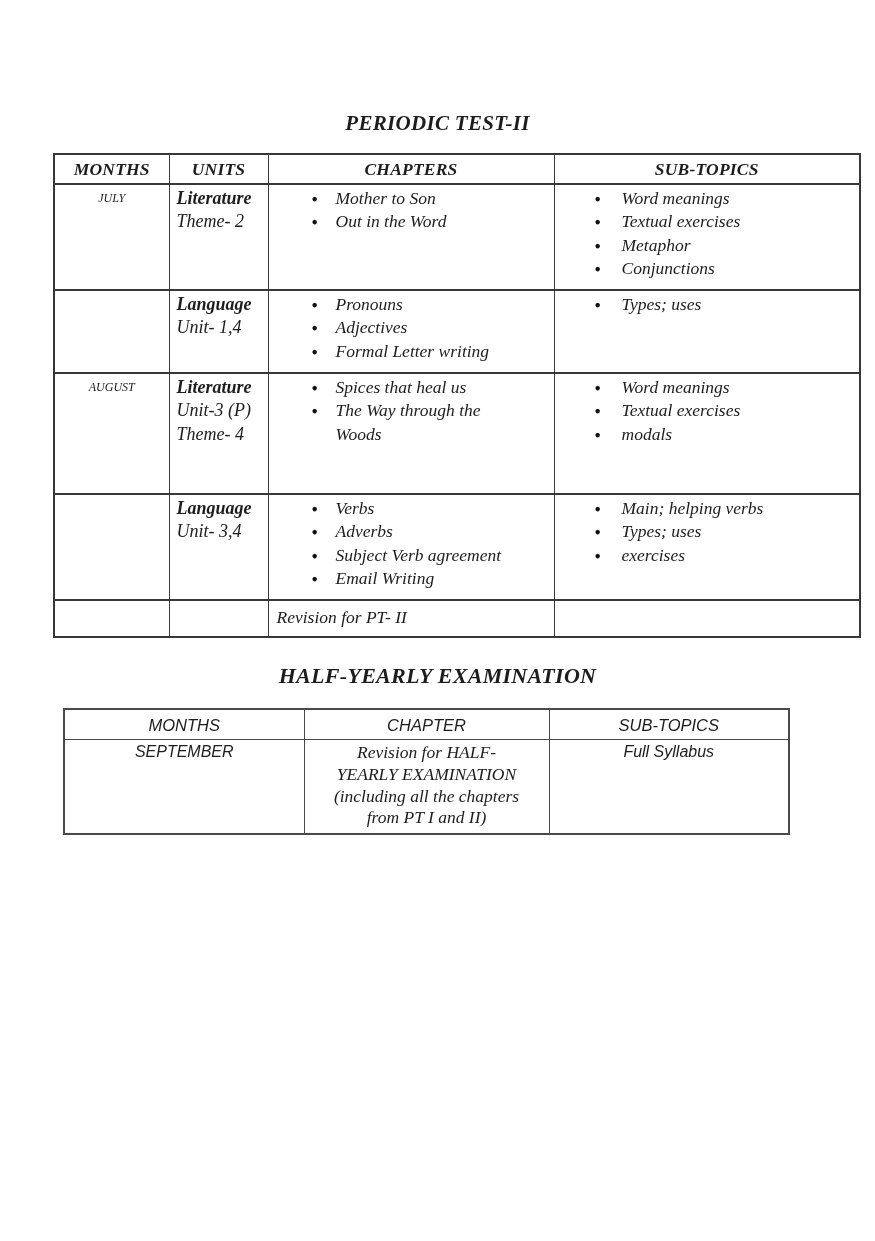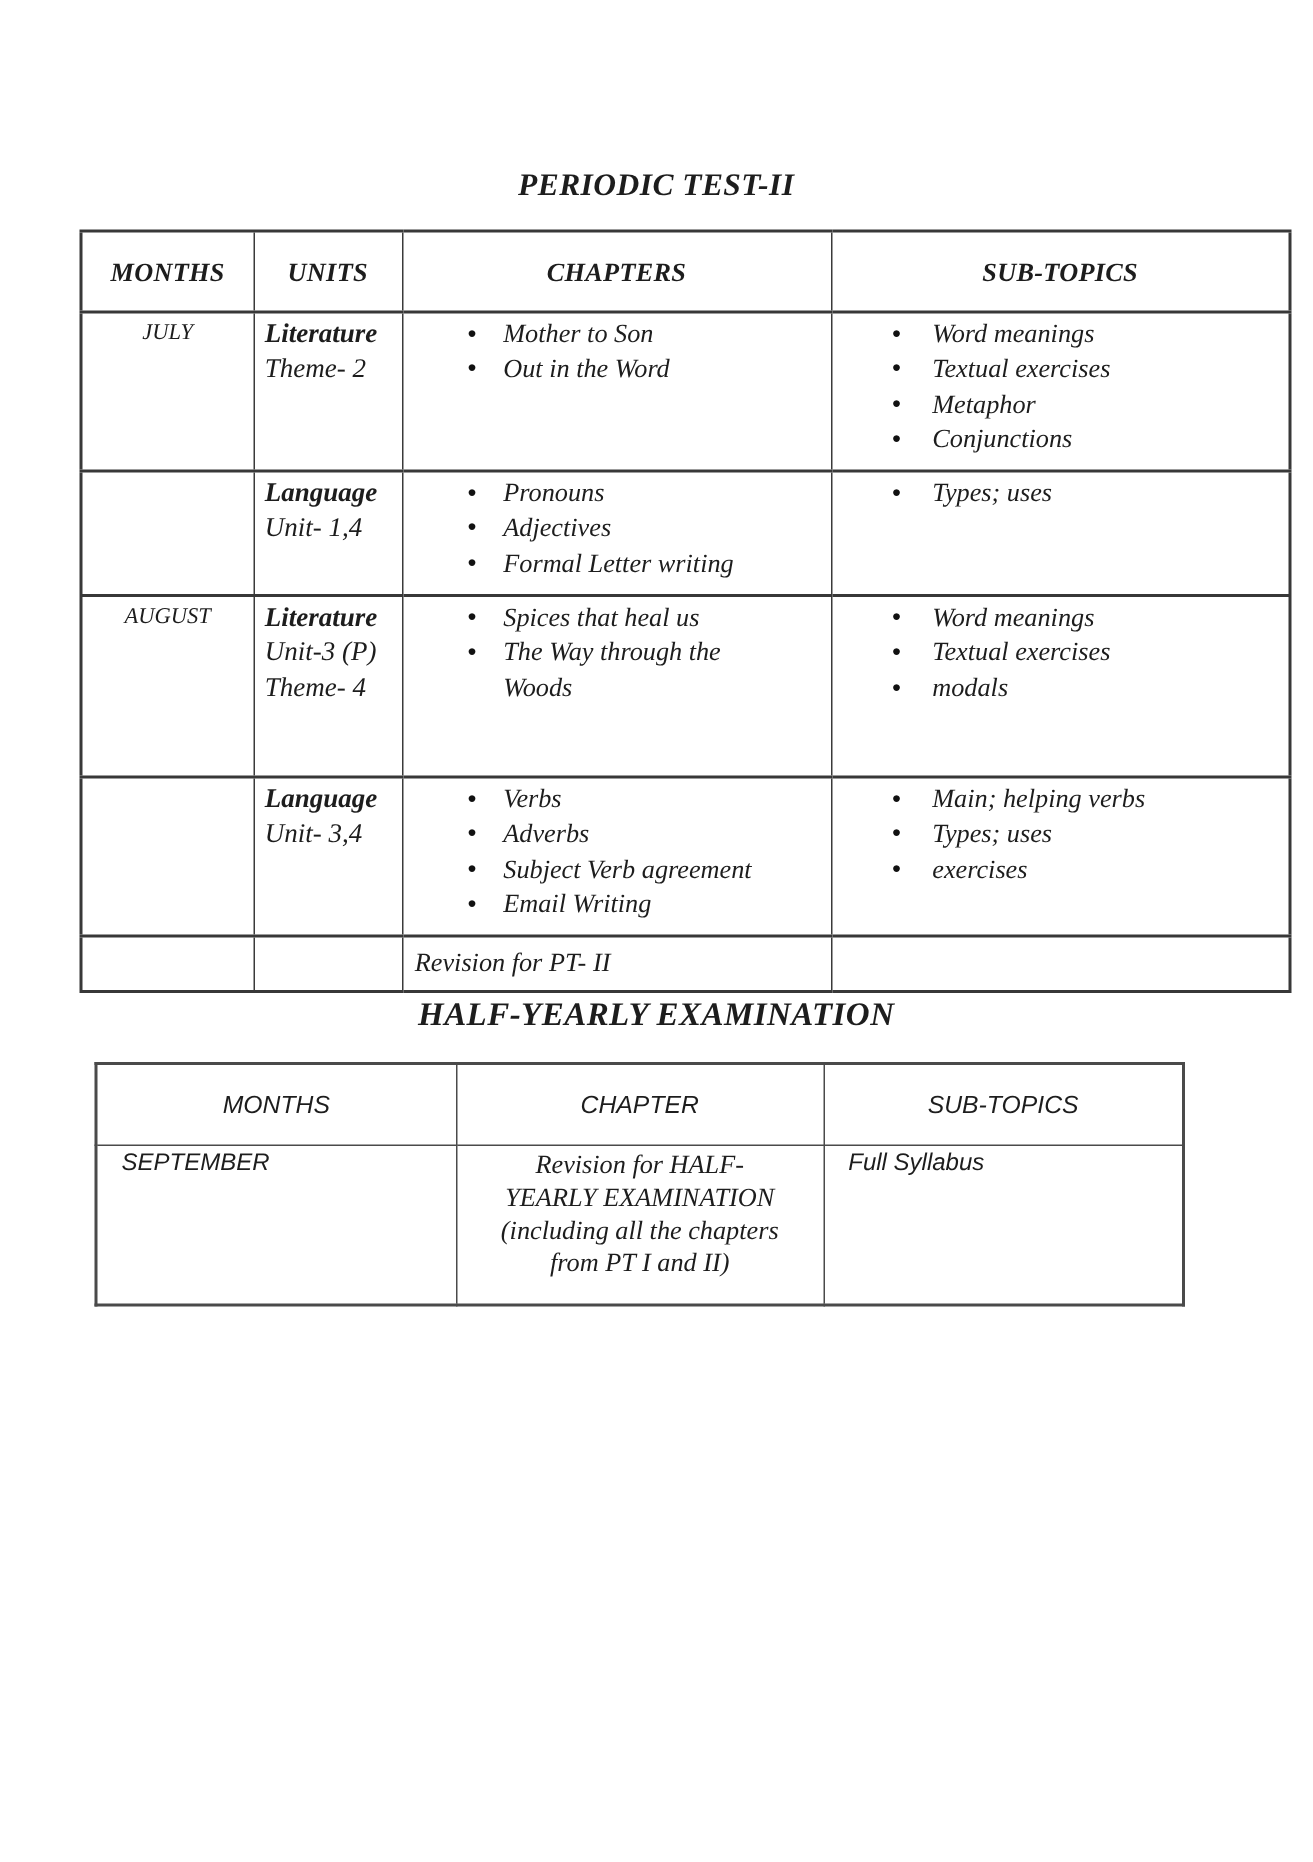--- a/index.html
+++ b/index.html
@@ -17,59 +17,59 @@
     position:absolute;left:0;width:100%;
     text-align:center;font-weight:bold;
     font-family:"Liberation Serif",serif;
     letter-spacing:.3px;
     margin:0;
   }
   .title-pt{top:111px;font-size:21px;line-height:25px;}
   .title-hy{top:662px;font-size:22px;line-height:27px;}
 
   table{border-collapse:collapse;table-layout:fixed;background:#fff;}
-  td,th{vertical-align:top;padding:16px;overflow:hidden;}
+  td,th{vertical-align:top;padding:4px;overflow:hidden;}
 
   
   .pt-table{position:absolute;top:153px;left:53px;width:806px;border:2px solid #383838;}
   .pt-table th,.pt-table td{
     border-left:1px solid #3a3a3a;border-right:1px solid #3a3a3a;
     border-top:2px solid #383838;border-bottom:2px solid #383838;
   }
   .pt-table thead th{
     font-size:17.5px;font-weight:bold;text-align:center;
     height:20px;vertical-align:middle;line-height:19px;letter-spacing:.2px;
   }
   .pt-table tbody tr:nth-child(1){height:106px;}
   .pt-table tbody tr:nth-child(2){height:83px;}
   .pt-table tbody tr:nth-child(3){height:121px;}
   .pt-table tbody tr:nth-child(4){height:106px;}
   .pt-table tbody tr:nth-child(5){height:37px;}
 
-  .c-month{text-align:center;font-size:15px;line-height:23.4px;padding-top:2px;}
+  .c-month{text-align:center;font-size:12px;line-height:23.4px;padding-top:2px;}
   .c-units{font-size:18px;line-height:23.4px;padding:2px 2px 12px 7px;}
   .u-title{font-weight:bold;}
   .c-list{padding:2px 2px 0 0;}
   .li{display:flex;align-items:flex-start;font-size:17.5px;line-height:23.4px;}
   .li-bullet{flex:0 0 24px;margin-left:43px;font-size:10.5px;line-height:23.4px;color:#111;}
   .sub .li-bullet{flex-basis:27px;margin-left:40px;}
   .li-text{white-space:pre-line;}
   .note{font-size:17.5px;line-height:23.4px;padding:3px 0 0 8px;}
 
   
   .hy-table{position:absolute;top:708px;left:63px;width:725px;border:2px solid #4a4a4a;}
   .hy-table th,.hy-table td{border:1px solid #4a4a4a;}
   .hy-table thead th{
     font-family:"Liberation Sans",sans-serif;font-weight:normal;
     font-size:16.5px;text-align:center;height:21px;vertical-align:middle;line-height:20px;
   }
   .hy-table tbody tr{height:88px;}
   .hy-month,.hy-sub{
     font-family:"Liberation Sans",sans-serif;font-size:16px;
-    line-height:20px;padding-top:2px;
+    text-align:center;line-height:20px;padding-top:2px;
   }
   .hy-chapter{
     font-family:"Liberation Serif",serif;font-size:17.5px;
     text-align:center;line-height:21.8px;padding-top:2px;
   }
 </style>
 </head>
 <body>
 
 <div class="page">

